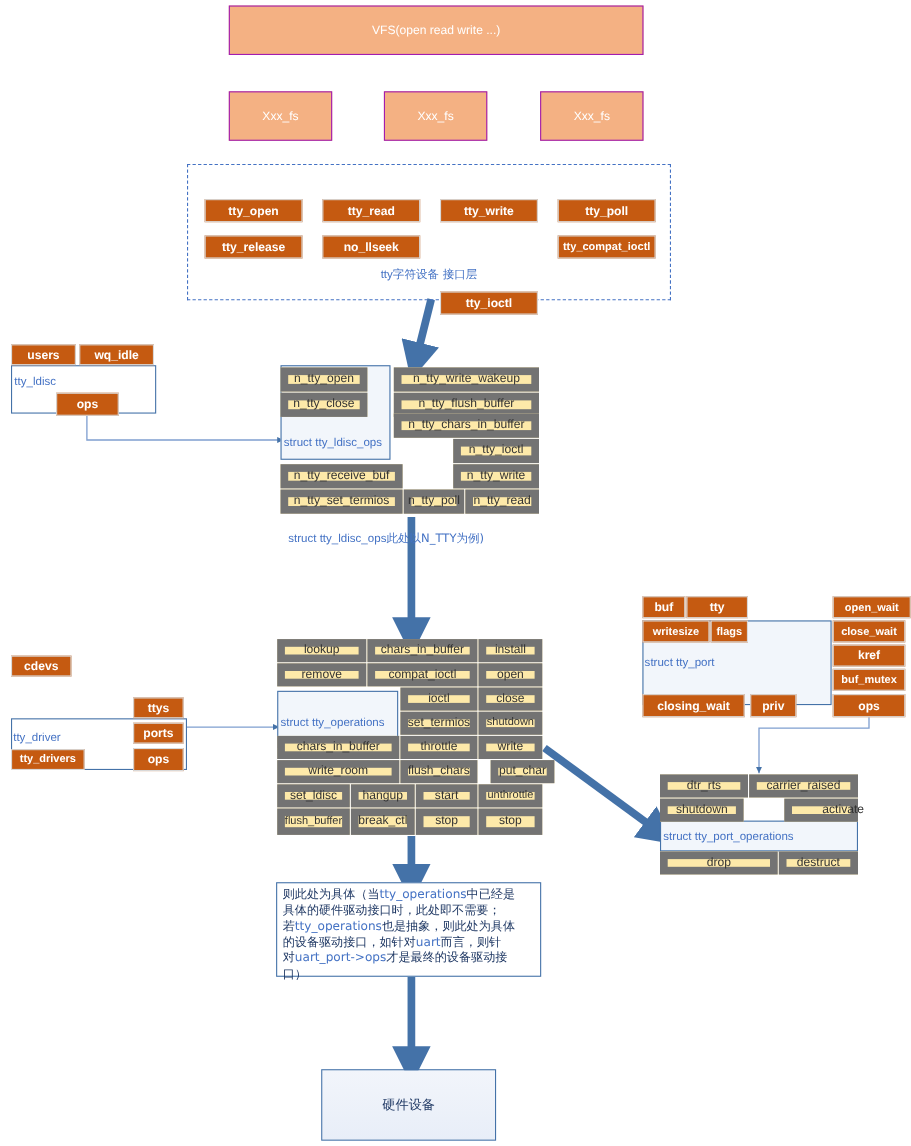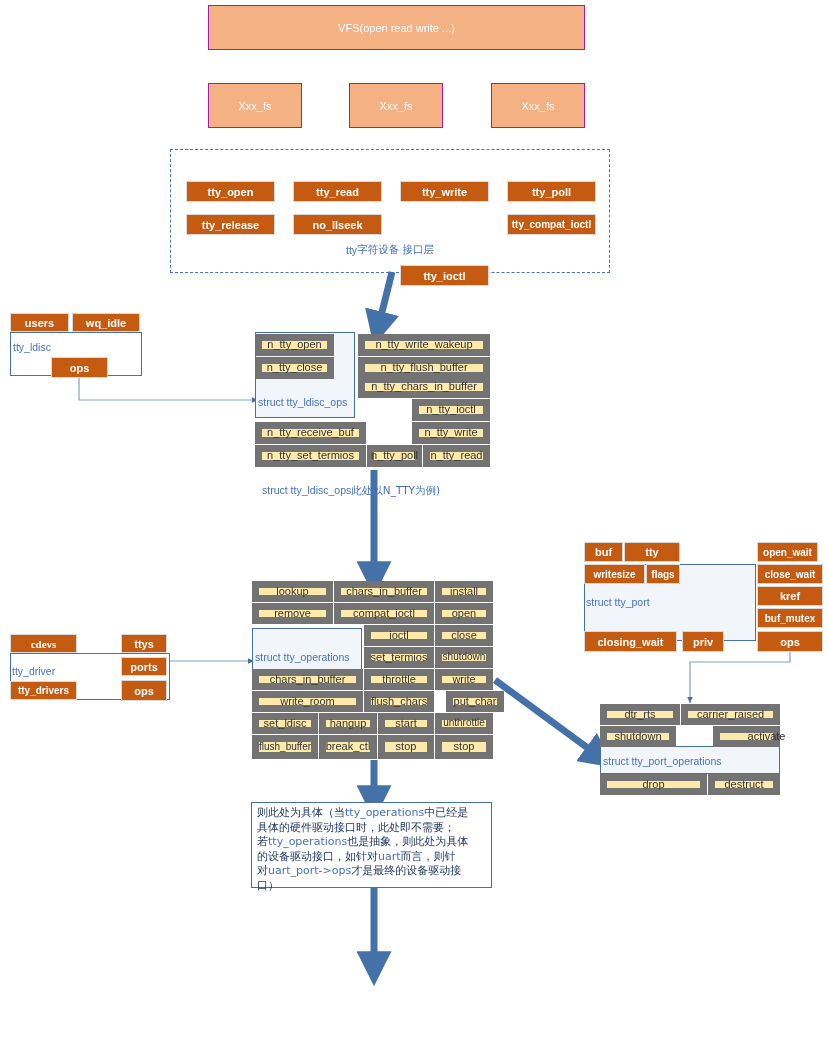--- a/index.html
+++ b/index.html
@@ -168,21 +168,21 @@
   </div>
   <div class="abs yellow" style="left:423px;top:445px;width:67px;height:22px;">
     <span>n_tty_read</span>
   </div>
 
   <div class="abs" style="left:262px;top:480px;white-space:nowrap;">
     <span class="label-blue">struct tty_ldisc_ops</span><span class="label-blue cn">此处以N_TTY为例)</span>
   </div>
 
   <div class="abs whitebox" style="left:10px;top:653px;width:160px;height:47px;"></div>
-  <div class="abs orange" style="left:10px;top:634px;width:67px;height:19px;font-family:Liberation Serif, serif;">
+  <div class="abs orange" style="left:10px;top:596px;width:55px;height:19px;">
     <span>cdevs</span>
   </div>
   <div class="abs" style="left:12px;top:661px;">
     <span class="structlabel">tty_driver</span>
   </div>
   <div class="abs orange" style="left:10px;top:681px;width:67px;height:19px;font-size:10px;">
     <span>tty_drivers</span>
   </div>
   <div class="abs orange" style="left:121px;top:634px;width:46px;height:19px;">
     <span>ttys</span>
@@ -288,21 +288,21 @@
   </div>
   <div class="abs orange" style="left:646px;top:564px;width:34px;height:20px;font-size:10px;">
     <span>flags</span>
   </div>
   <div class="abs orange" style="left:584px;top:631px;width:93px;height:21px;">
     <span>closing_wait</span>
   </div>
   <div class="abs orange" style="left:682px;top:631px;width:42px;height:21px;">
     <span>priv</span>
   </div>
-  <div class="abs orange" style="left:757px;top:542px;width:61px;height:20px;font-size:10px;">
+  <div class="abs orange" style="left:757px;top:542px;width:71px;height:20px;font-size:10px;">
     <span>open_wait</span>
   </div>
   <div class="abs orange" style="left:757px;top:564px;width:66px;height:20px;font-size:10px;">
     <span>close_wait</span>
   </div>
   <div class="abs orange" style="left:757px;top:586px;width:66px;height:20px;">
     <span>kref</span>
   </div>
   <div class="abs orange" style="left:757px;top:608px;width:66px;height:20px;font-size:10px;">
     <span>buf_mutex</span>
@@ -337,14 +337,17 @@
 
   <div class="abs txtbox cn" style="left:251px;top:802px;width:241px;height:86px;">
     <div><span>则此处为具体（当</span><span class="hl">tty_operations</span><span>中已经是</span></div>
     <div>具体的硬件驱动接口时，此处即不需要；</div>
     <div><span>若</span><span class="hl">tty_operations</span><span>也是抽象，则此处为具体</span></div>
     <div><span>的设备驱动接口，如针对</span><span class="hl">uart</span><span>而言，则针</span></div>
     <div><span>对</span><span class="hl">uart_port-&gt;ops</span><span>才是最终的设备驱动接</span></div>
     <div>口）</div>
   </div>
 
+  <div class="abs hw cn" style="left:292px;top:972px;width:159px;height:65px;">
+    <span>硬件设备</span>
+  </div>
 
 </div>
 
 </body></html>

